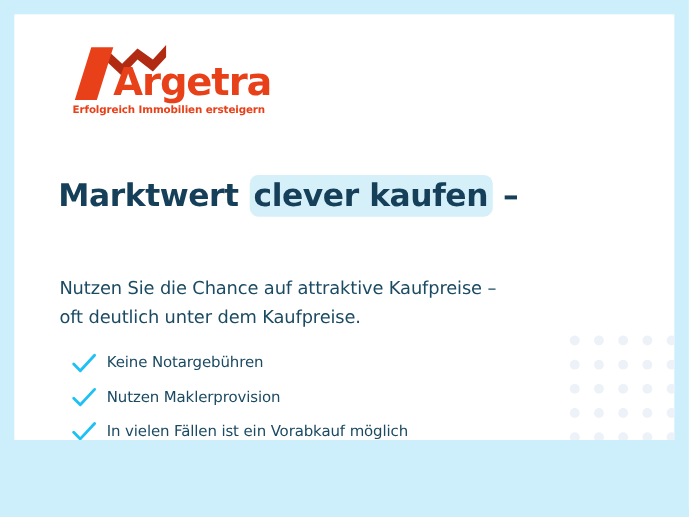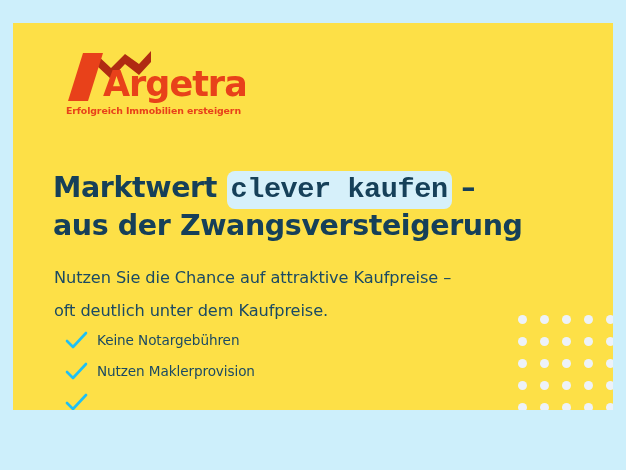--- a/index.html
+++ b/index.html
@@ -15,24 +15,24 @@
   }
   .stage {
     position: relative;
     width: 626px;
     height: 470px;
     background: #CDEFFB;
   }
   .card {
     position: absolute;
     left: 13px;
-    top: 23px;
+    top: 13px;
     width: 600px;
     height: 387px;
-    background: #fde047;
+    background: #ffffff;
     overflow: hidden;
   }
 
   
   .dot-grid {
     position: absolute;
     left: 505px;
     top: 292px;
     width: 110px;
     height: 160px;
@@ -96,37 +96,36 @@
     line-height: 36px;
     letter-spacing: -0.4px;
     color: #164059;
   }
   .headline .hl-line { display: block; white-space: nowrap; }
   .headline .mark {
     background: #D6F0FA;
     padding: 2px 4px 3px 4px;
     border-radius: 8px;
     box-decoration-break: clone;
-    font-family: Liberation Mono, monospace;
   }
 
   
   .subheading {
     position: absolute;
     left: 41px;
     top: 219px;
     width: 520px;
     font-family: "DejaVu Sans", sans-serif;
     font-size: 16.2px;
     font-weight: 400;
     line-height: 27px;
     letter-spacing: -0.1px;
     color: #1B4A63;
   }
-  .subheading .sub-line { display: block; white-space: nowrap; margin-top: 6px; }
+  .subheading .sub-line { display: block; white-space: nowrap; }
 
   
   .checklist {
     position: absolute;
     left: 42px;
     top: 293px;
     width: 470px;
   }
   .check-item {
     display: flex;
@@ -204,21 +203,20 @@
 
           <text x="48" y="47" font-family="DejaVu Sans, sans-serif" font-size="35" font-weight="700" fill="#E8411A" letter-spacing="-1">Argetra</text>
         </svg>
       </div>
       <div class="logo-tagline">Erfolgreich Immobilien ersteigern</div>
     </div>
 
 
     <h1 class="headline">
       <span class="hl-line"><span>Marktwert </span><span class="mark">clever kaufen</span><span> –</span></span>
-      <span class="hl-line">aus der Zwangsversteigerung</span>
     </h1>
 
     <p class="subheading">
       <span class="sub-line">Nutzen Sie die Chance auf attraktive Kaufpreise –</span>
       <span class="sub-line">oft deutlich unter dem Kaufpreise.</span>
     </p>
 
     <ul class="checklist" id="checklist" style="list-style:none;margin:8px;padding:0;">
         <li class="check-item">
           <span class="check-icon">
@@ -235,17 +233,18 @@
             </svg>
           </span>
           <span class="check-label">Nutzen Maklerprovision</span>
         </li>
         <li class="check-item">
           <span class="check-icon">
             <svg width="27" height="20" viewBox="0 0 27 20" xmlns="http://www.w3.org/2000/svg">
               <path d="M4 11 L10 17 L23 3" fill="none" stroke="#1EC0F5" stroke-width="2.6" stroke-linecap="round" stroke-linejoin="round"></path>
             </svg>
           </span>
+          <span class="check-label">In vielen Fällen ist ein Vorabkauf möglich</span>
         </li>
       </ul>
 
   </div>
 </div>
 
 </body></html>

